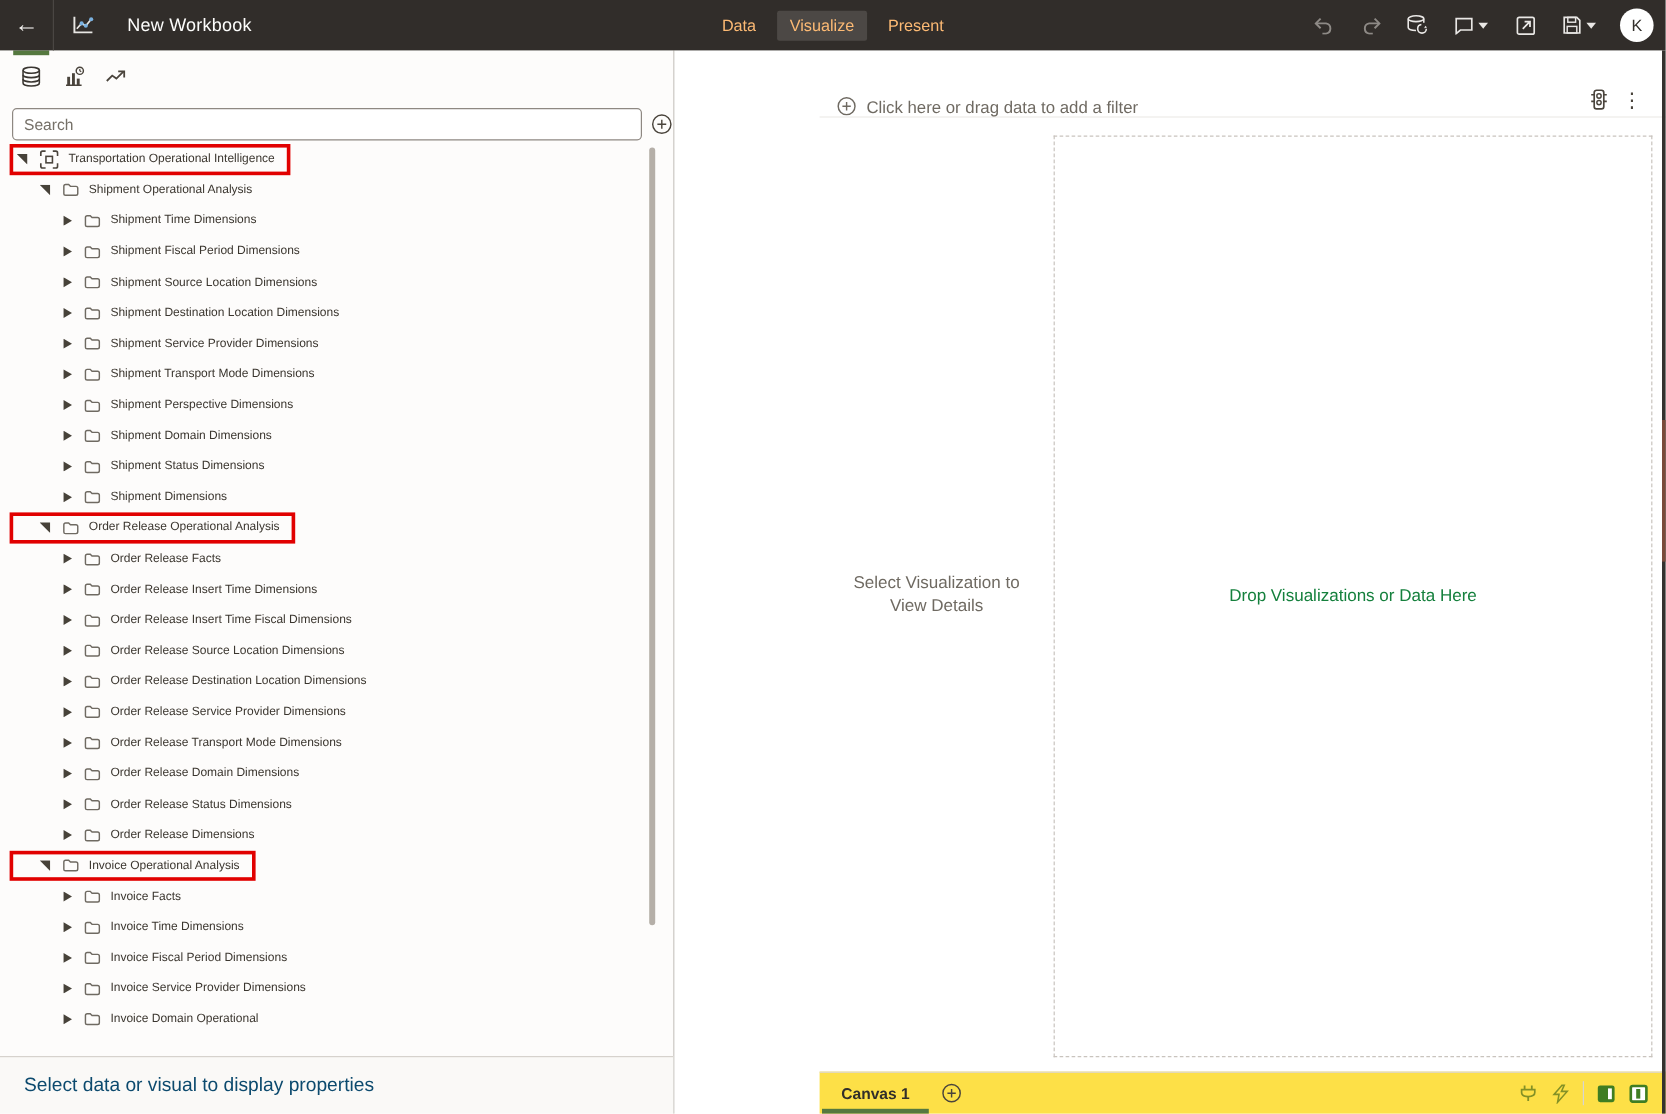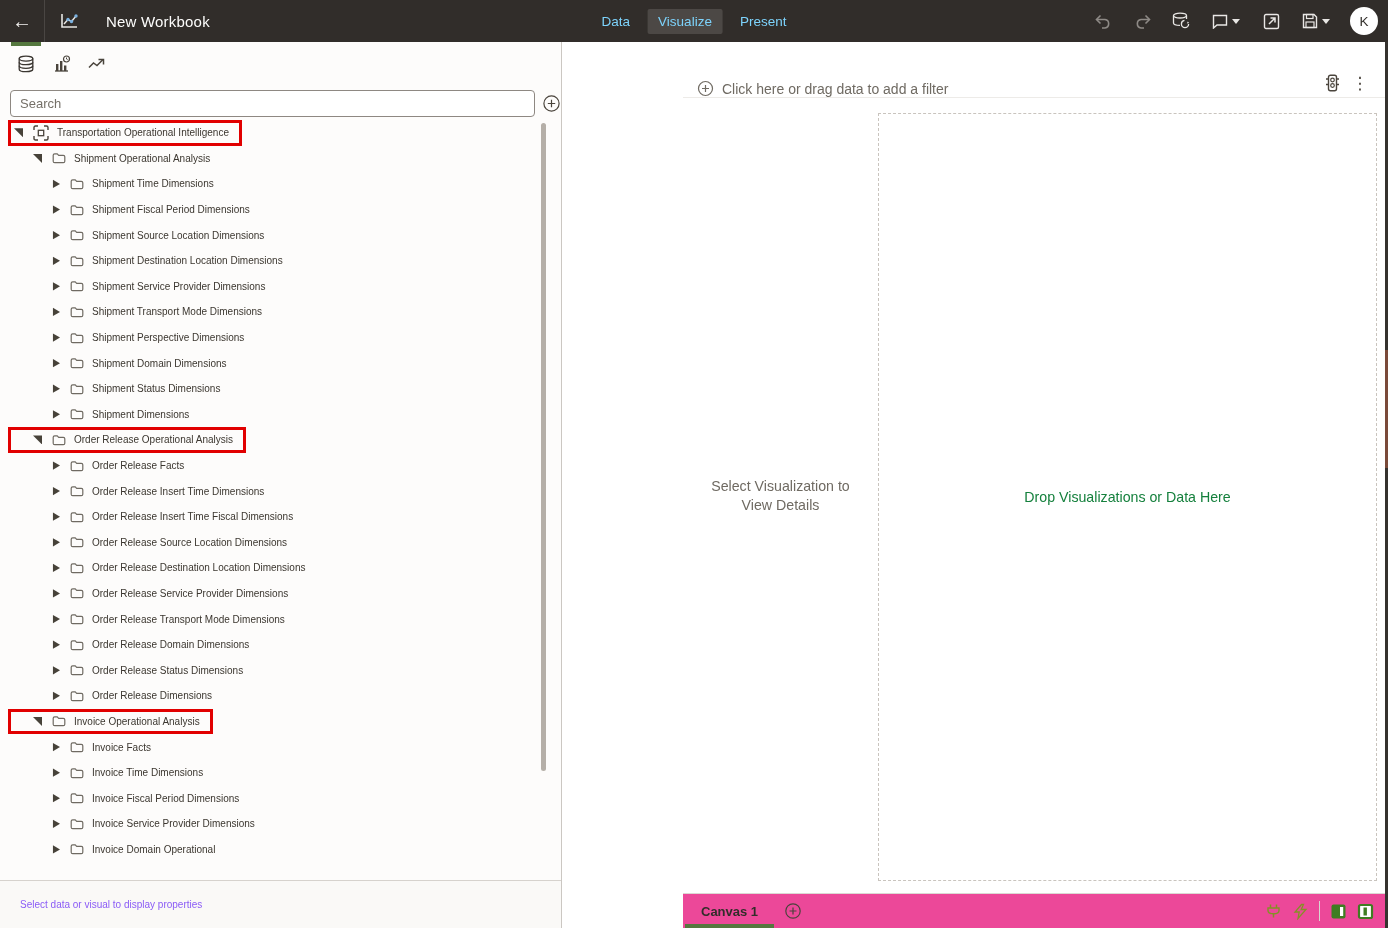--- a/index.html
+++ b/index.html
@@ -9,21 +9,21 @@
   
   .topbar { position:absolute; left:0; top:0; right:0; height:42px;
     background:#312d2a; display:flex; align-items:center; color:#fff; z-index:30; }
   .tb-back { width:44px; height:42px; display:flex; align-items:center; justify-content:center;
     color:#f3f1ef; font-size:20px; cursor:pointer; }
   .tb-sep { width:1px; height:42px; background:#4a4643; }
   .tb-wbicon { margin-left:14px; display:flex; }
   .tb-title { margin-left:27px; font-size:15px; color:#fdfdfc; letter-spacing:.2px; }
   .tb-tabs { position:absolute; left:50%; transform:translateX(-50%); display:flex;
     align-items:center; gap:6px; height:42px; }
-  .tb-tab { font-size:13.5px; color:#7dd3fc; padding:5px 11px; border-radius:2px; cursor:pointer; }
+  .tb-tab { font-size:13.5px; color:#fdba74; padding:5px 11px; border-radius:2px; cursor:pointer; }
   .tb-tab.active { background:#4c4募; }
   .tb-tab.active { background:#4c4845; }
   .tb-right { position:absolute; right:10px; top:0; height:42px; display:flex;
     align-items:center; gap:9px; }
   .tb-ic { width:30px; height:30px; display:flex; align-items:center; justify-content:center; cursor:pointer; }
   .tb-ic.with-caret { width:42px; gap:4px; }
   .caret-down { width:0; height:0; border-left:4px solid transparent; border-right:4px solid transparent;
     border-top:5px solid #e9e7e5; }
   .avatar { width:28px; height:28px; border-radius:50%; background:#fff; color:#33302c;
     display:flex; align-items:center; justify-content:center; font-size:13.5px; margin-left:4px; cursor:pointer; }
@@ -55,42 +55,42 @@
   .lbl { font-size:10px; color:#3b362f; white-space:nowrap; }
   .row.highlighted .rb::after { content:""; position:absolute; top:0px; bottom:0px; right:-13px;
     border:3px solid #e10000; pointer-events:none; }
   .row.l0.highlighted .rb::after { left:-6px; }
   .row.l1.highlighted .rb::after { left:-25px; }
   .panel-scrollbar { position:absolute; right:15px; top:81px; width:5px; height:648px;
     background:#b5afa8; border-radius:3px; cursor:pointer; }
 
   .status-bar { position:absolute; left:0; right:0; bottom:0; height:48px; background:#faf9f7;
     border-top:1px solid #d6d2cd; display:flex; align-items:center; }
-  .status-text { margin-left:20px; font-size:10px; color:#8b5cf6; }
+  .status-text { margin-left:20px; font-size:16px; color:#0c4a6e; }
 
   
   .right-panel { position:absolute; left:683px; right:0; top:42px; bottom:0; background:#fff; }
   .filter-bar { position:absolute; top:0; left:0; right:0; height:56px; display:flex;
     align-items:flex-end; padding:0 14px; border-bottom:1px solid #edebe8; }
   .filter-prompt { display:flex; align-items:center; gap:8px; cursor:pointer; }
   .filter-prompt-text { font-size:14px; color:#6f6a62; }
   .fb-spacer { flex:1; }
   .fb-ic { width:28px; height:28px; display:flex; align-items:center; justify-content:center; cursor:pointer; }
   .kebab { font-size:17px; color:#4a443c; letter-spacing:0; line-height:1; }
 
   .canvas-area { position:absolute; top:56px; left:0; right:0; bottom:35px; }
   .viz-hint { position:absolute; left:0; width:195px; top:50%; transform:translateY(-50%);
     text-align:center; color:#6f6a62; font-size:14.2px; line-height:1.35; }
   .viz-hint-inner { width:170px; margin:0 auto; }
   .drop-zone { position:absolute; left:195px; right:11px; top:15px; bottom:12px;
     border:1px dashed #c9c4be; display:flex; align-items:center; justify-content:center; }
   .drop-hint { color:#15803d; font-size:14.2px; }
 
   .canvas-bar { position:absolute; left:0; right:0; bottom:0; height:35px;
-    border-top:1px solid #dcd8d4; display:flex; align-items:center; background:#ec4899; }
+    border-top:1px solid #dcd8d4; display:flex; align-items:center; background:#fde047; }
   .canvas-tab { position:relative; height:100%; display:flex; align-items:center;
     padding:0 16px; margin-left:2px; font-size:13px; font-weight:700; color:#312e2a; cursor:pointer; }
   .canvas-tab::after { content:""; position:absolute; left:0; right:0; bottom:0; height:4px; background:#55783f; }
   .add-canvas { margin-left:10px; display:flex; cursor:pointer; }
   .cb-spacer { flex:1; }
   .cb-right { display:flex; align-items:center; gap:10px; padding-right:14px; }
   .cb-ic { display:flex; align-items:center; justify-content:center; cursor:pointer; }
   .cb-div { width:1px; height:20px; background:#d8d5d1; }
 
   .edge-scrollbar { position:absolute; right:0; top:42px; bottom:0; width:3px; background:#35322f; z-index:40; }

